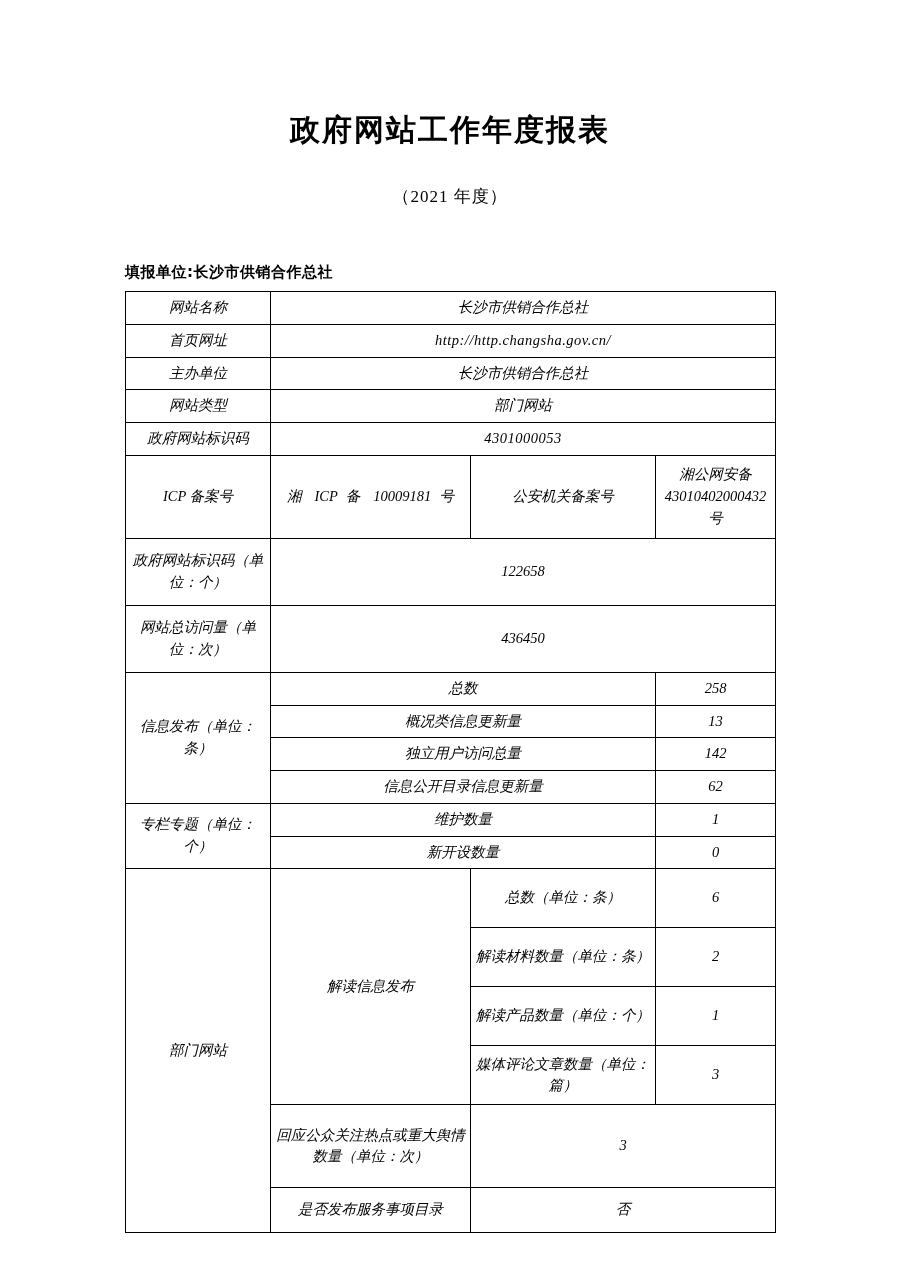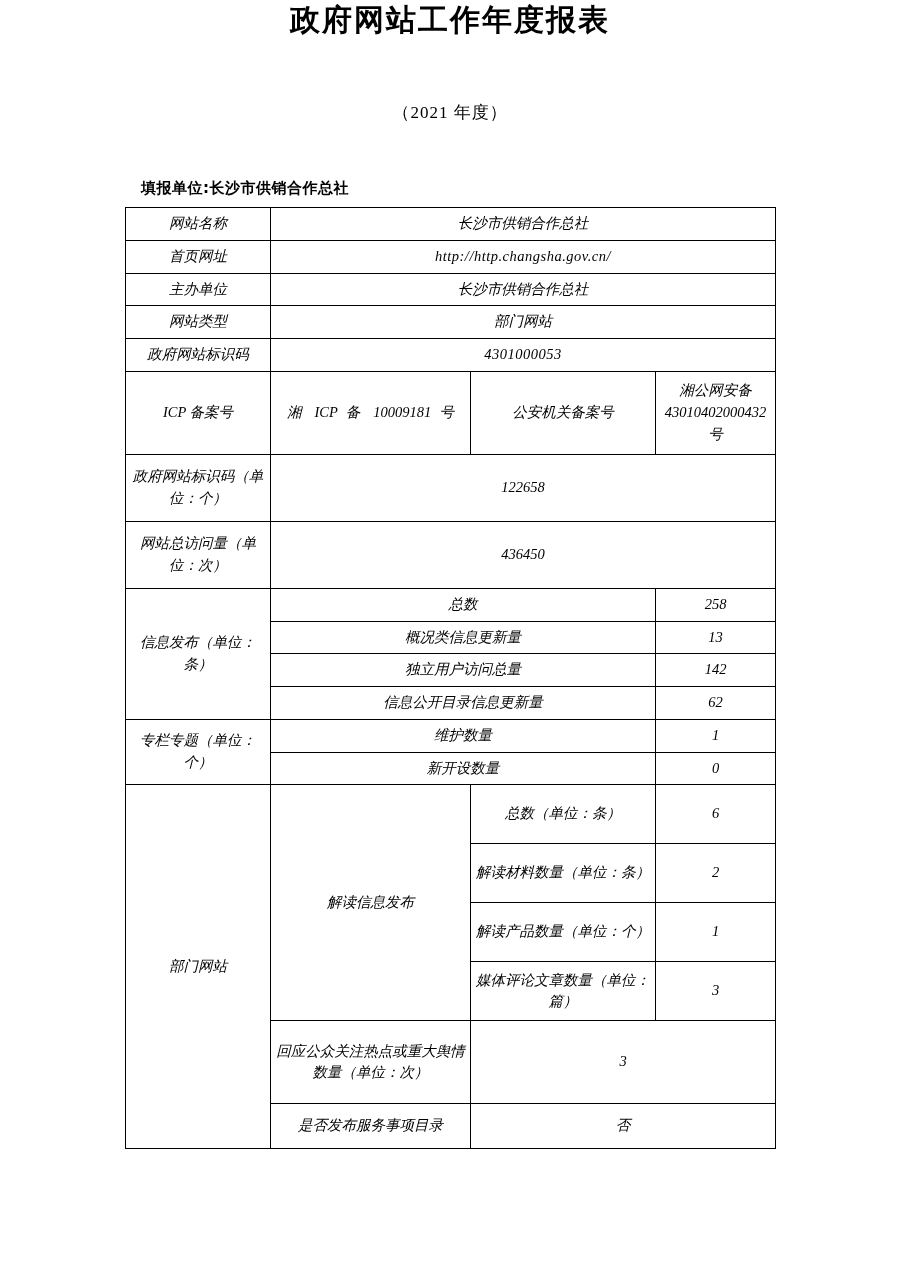--- a/index.html
+++ b/index.html
@@ -20,34 +20,34 @@
     position: relative;
     box-sizing: border-box;
     padding: 0 125px;
   }
   .doc-title {
     text-align: center;
     font-family: "DejaVu Sans", sans-serif;
     font-weight: bold;
     font-size: 30px;
     letter-spacing: 2px;
+    margin-top: 110px;
   }
   .doc-subtitle {
     text-align: center;
     font-size: 17px;
-    margin-top: 60px;
+    margin-top: 34px;
     letter-spacing: 1px;
   }
   .filler-line {
     margin-top: 55px;
     font-family: "DejaVu Sans", sans-serif;
     font-weight: bold;
     font-size: 15px;
     letter-spacing: 0.5px;
-    margin-left: 16px;
   }
   table.report {
     border-collapse: collapse;
     width: 650px;
     margin-top: 9px;
     table-layout: fixed;
     font-style: italic;
   }
   table.report td {
     border: 1px solid #000;

